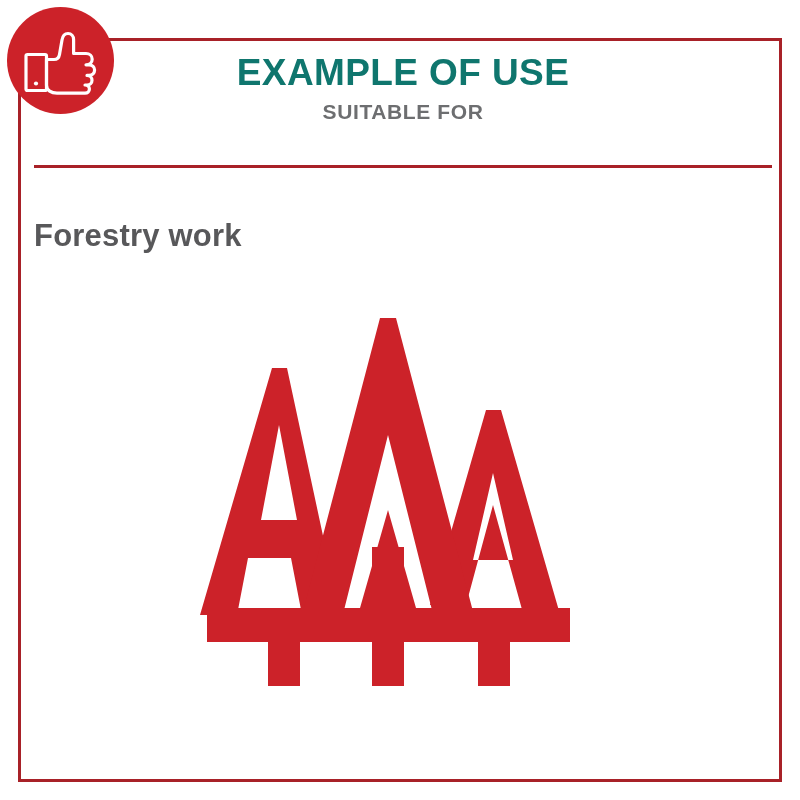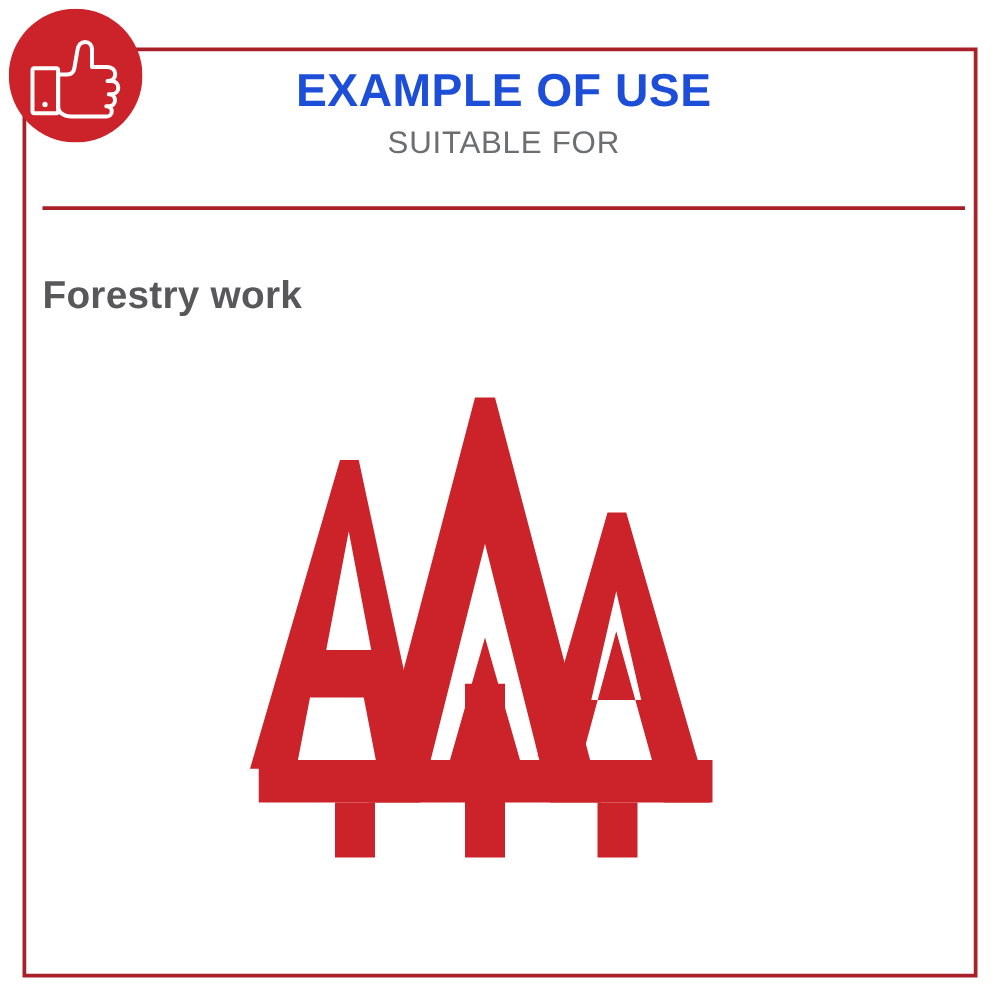--- a/index.html
+++ b/index.html
@@ -34,28 +34,28 @@
   #header {
     position: absolute;
     left: 34px;
     top: 52px;
     width: 738px;
     text-align: center;
   }
   #title {
     font-size: 37px;
     font-weight: bold;
-    color: #1d4ed8;
+    color: #0f766e;
     letter-spacing: 0.4px;
     line-height: 1.12;
     margin: 0;
   }
   #subtitle {
-    font-size: 25px;
-    font-weight: normal;
+    font-size: 21px;
+    font-weight: bold;
     color: #6d6e70;
     letter-spacing: 0.6px;
     line-height: 1.2;
     margin: 6px 0 0 0;
   }
   
   #divider {
     position: absolute;
     left: 34px;
     top: 165px;

